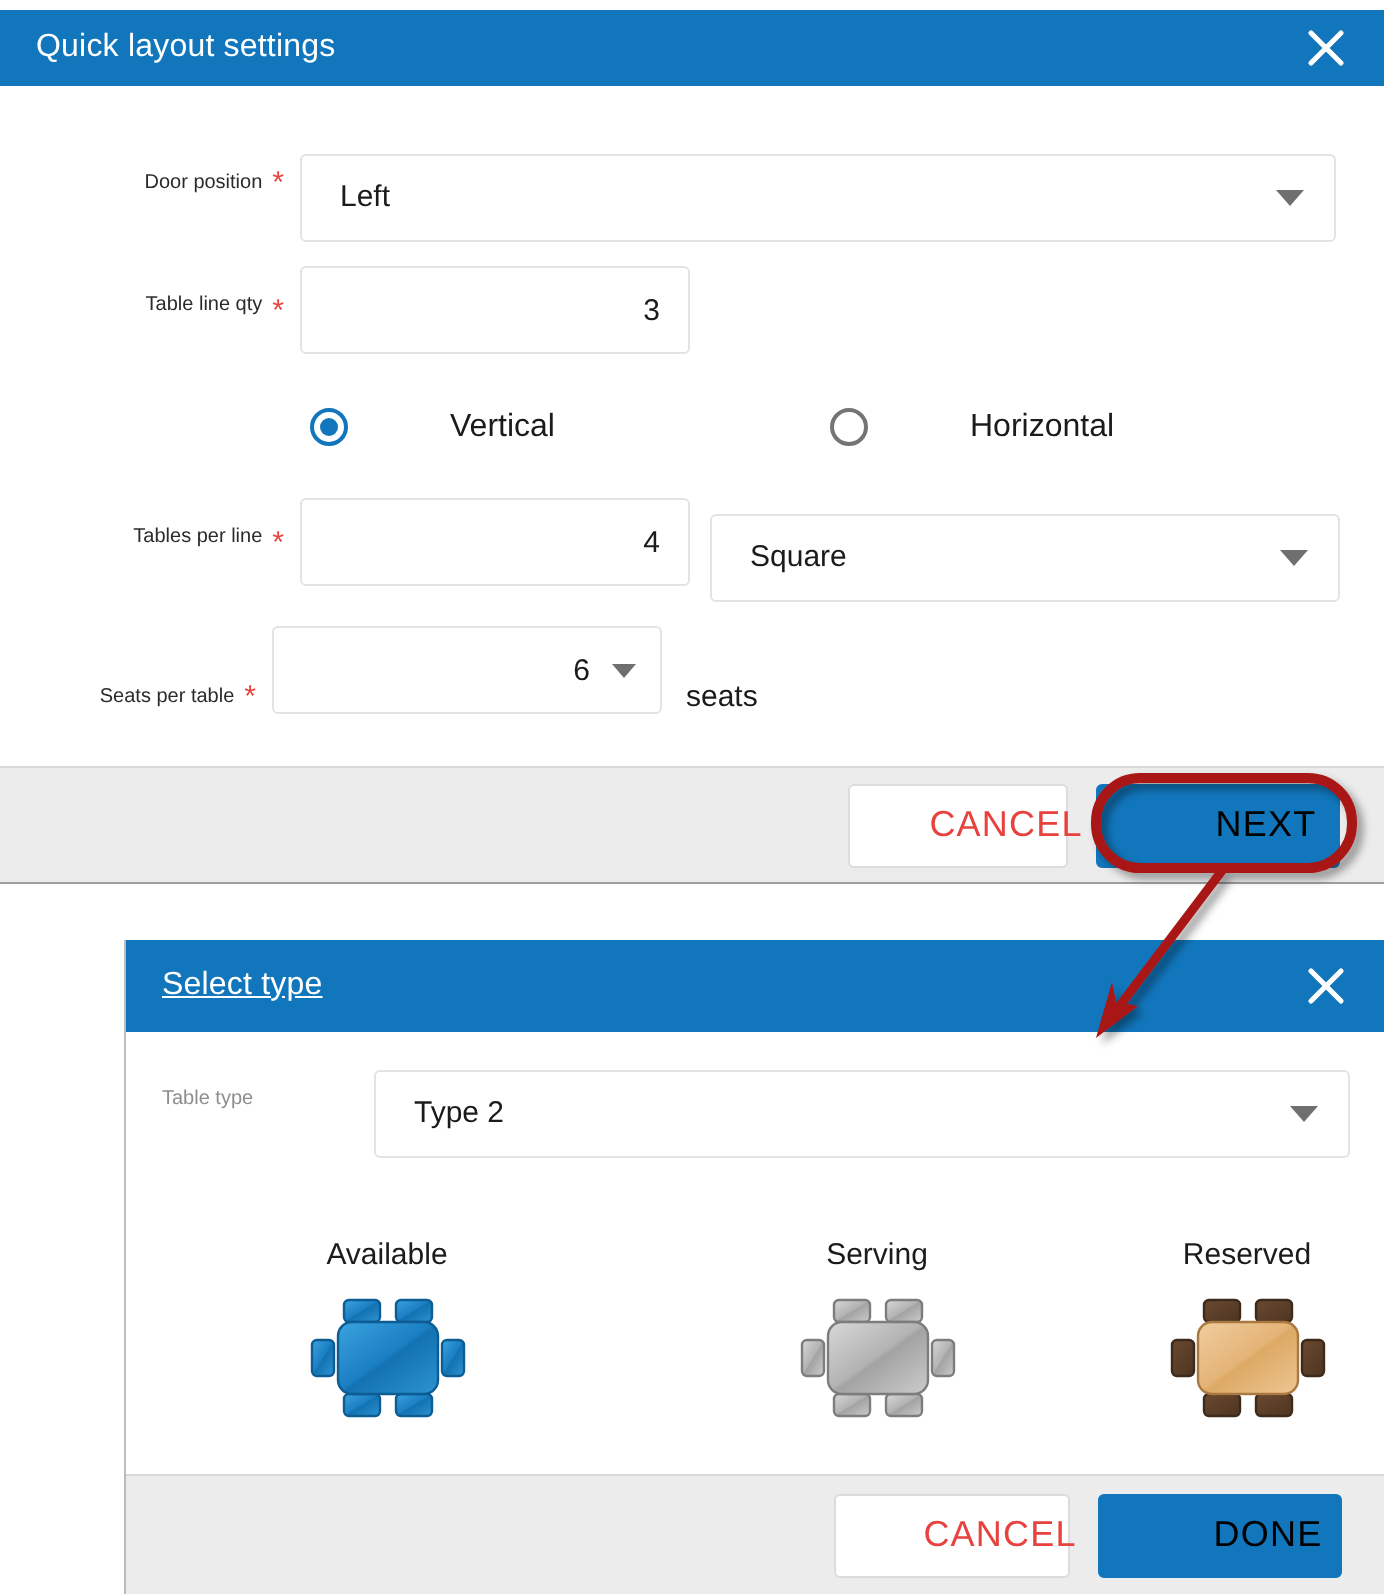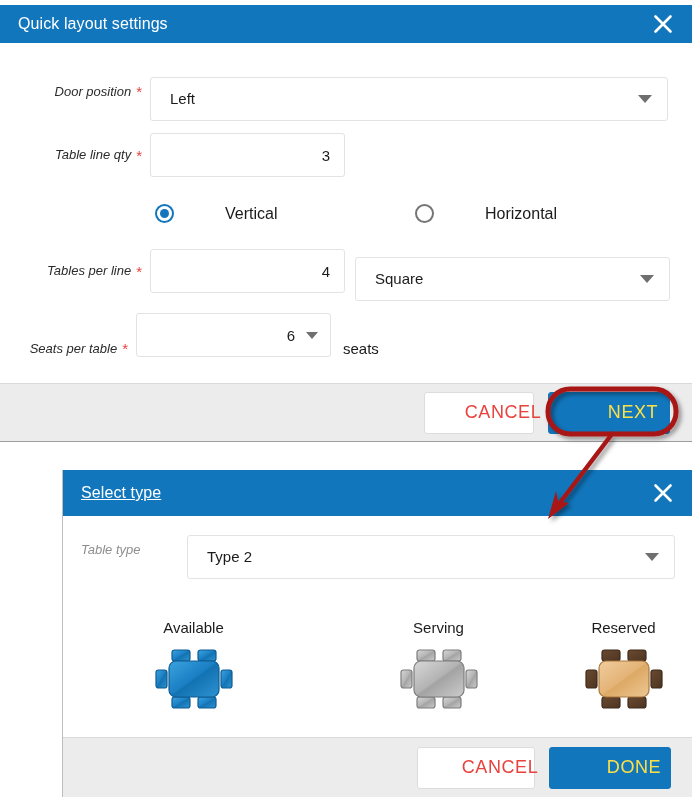--- a/index.html
+++ b/index.html
@@ -28,23 +28,22 @@
   .dlg-footer {
     background:#ececec; box-sizing:border-box;
     display:flex; align-items:center; justify-content:flex-end;
     border-top:1px solid #d9d9d9; border-bottom:1px solid #9e9e9e;
     padding-right: 22px; gap: 14px;
   }
 
   
   .row { position:absolute; display:flex; align-items:center; }
   .f-label {
-    font-size: 13px; color:#2b2b2b; white-space:nowrap;
+    font-size: 10px; color:#2b2b2b; white-space:nowrap;
     text-align:right;
-    font-style:italic;
   }
   .req { color:#e8423f; font-size: 15px; margin-left:5px; }
 
   .field {
     box-sizing:border-box;
     border:1px solid #e3e3e3; border-radius:3px; background:#ffffff;
     display:flex; align-items:center;
     font-size: 15px; color:#1b1b1b;
   }
   .field.num { justify-content:flex-end; padding-right: 14px; }
@@ -68,21 +67,21 @@
   .radio.off { border:2px solid #757575; }
   .radio.on::after { content:""; width:9px; height:9px; border-radius:50%; background:#1176bc; }
   .radio-label { font-size:16px; color:#1b1b1b; margin-left:10px; white-space:nowrap; }
 
   
   .btn {
     box-sizing:border-box; display:flex; align-items:center; justify-content:center;
     font-size:18px; letter-spacing:.6px; cursor:pointer; border-radius:3px;padding-left:48px;
   }
   .btn-cancel { background:#ffffff; border:1px solid #dcdcdc; color:#e8423f; }
-  .btn-primary { background:#1176bc; border:1px solid #1176bc; color:#fde047; }
+  .btn-primary { background:#1176bc; border:1px solid #1176bc; color:#000000; }
 
   
   .anno { position:absolute; pointer-events:none; }
 
   
   .type-card { position:absolute; display:flex; flex-direction:column; align-items:center; }
   .type-name { font-size:15px; color:#1b1b1b; margin-bottom:12px; }
 </style>
 </head>
 <body>

